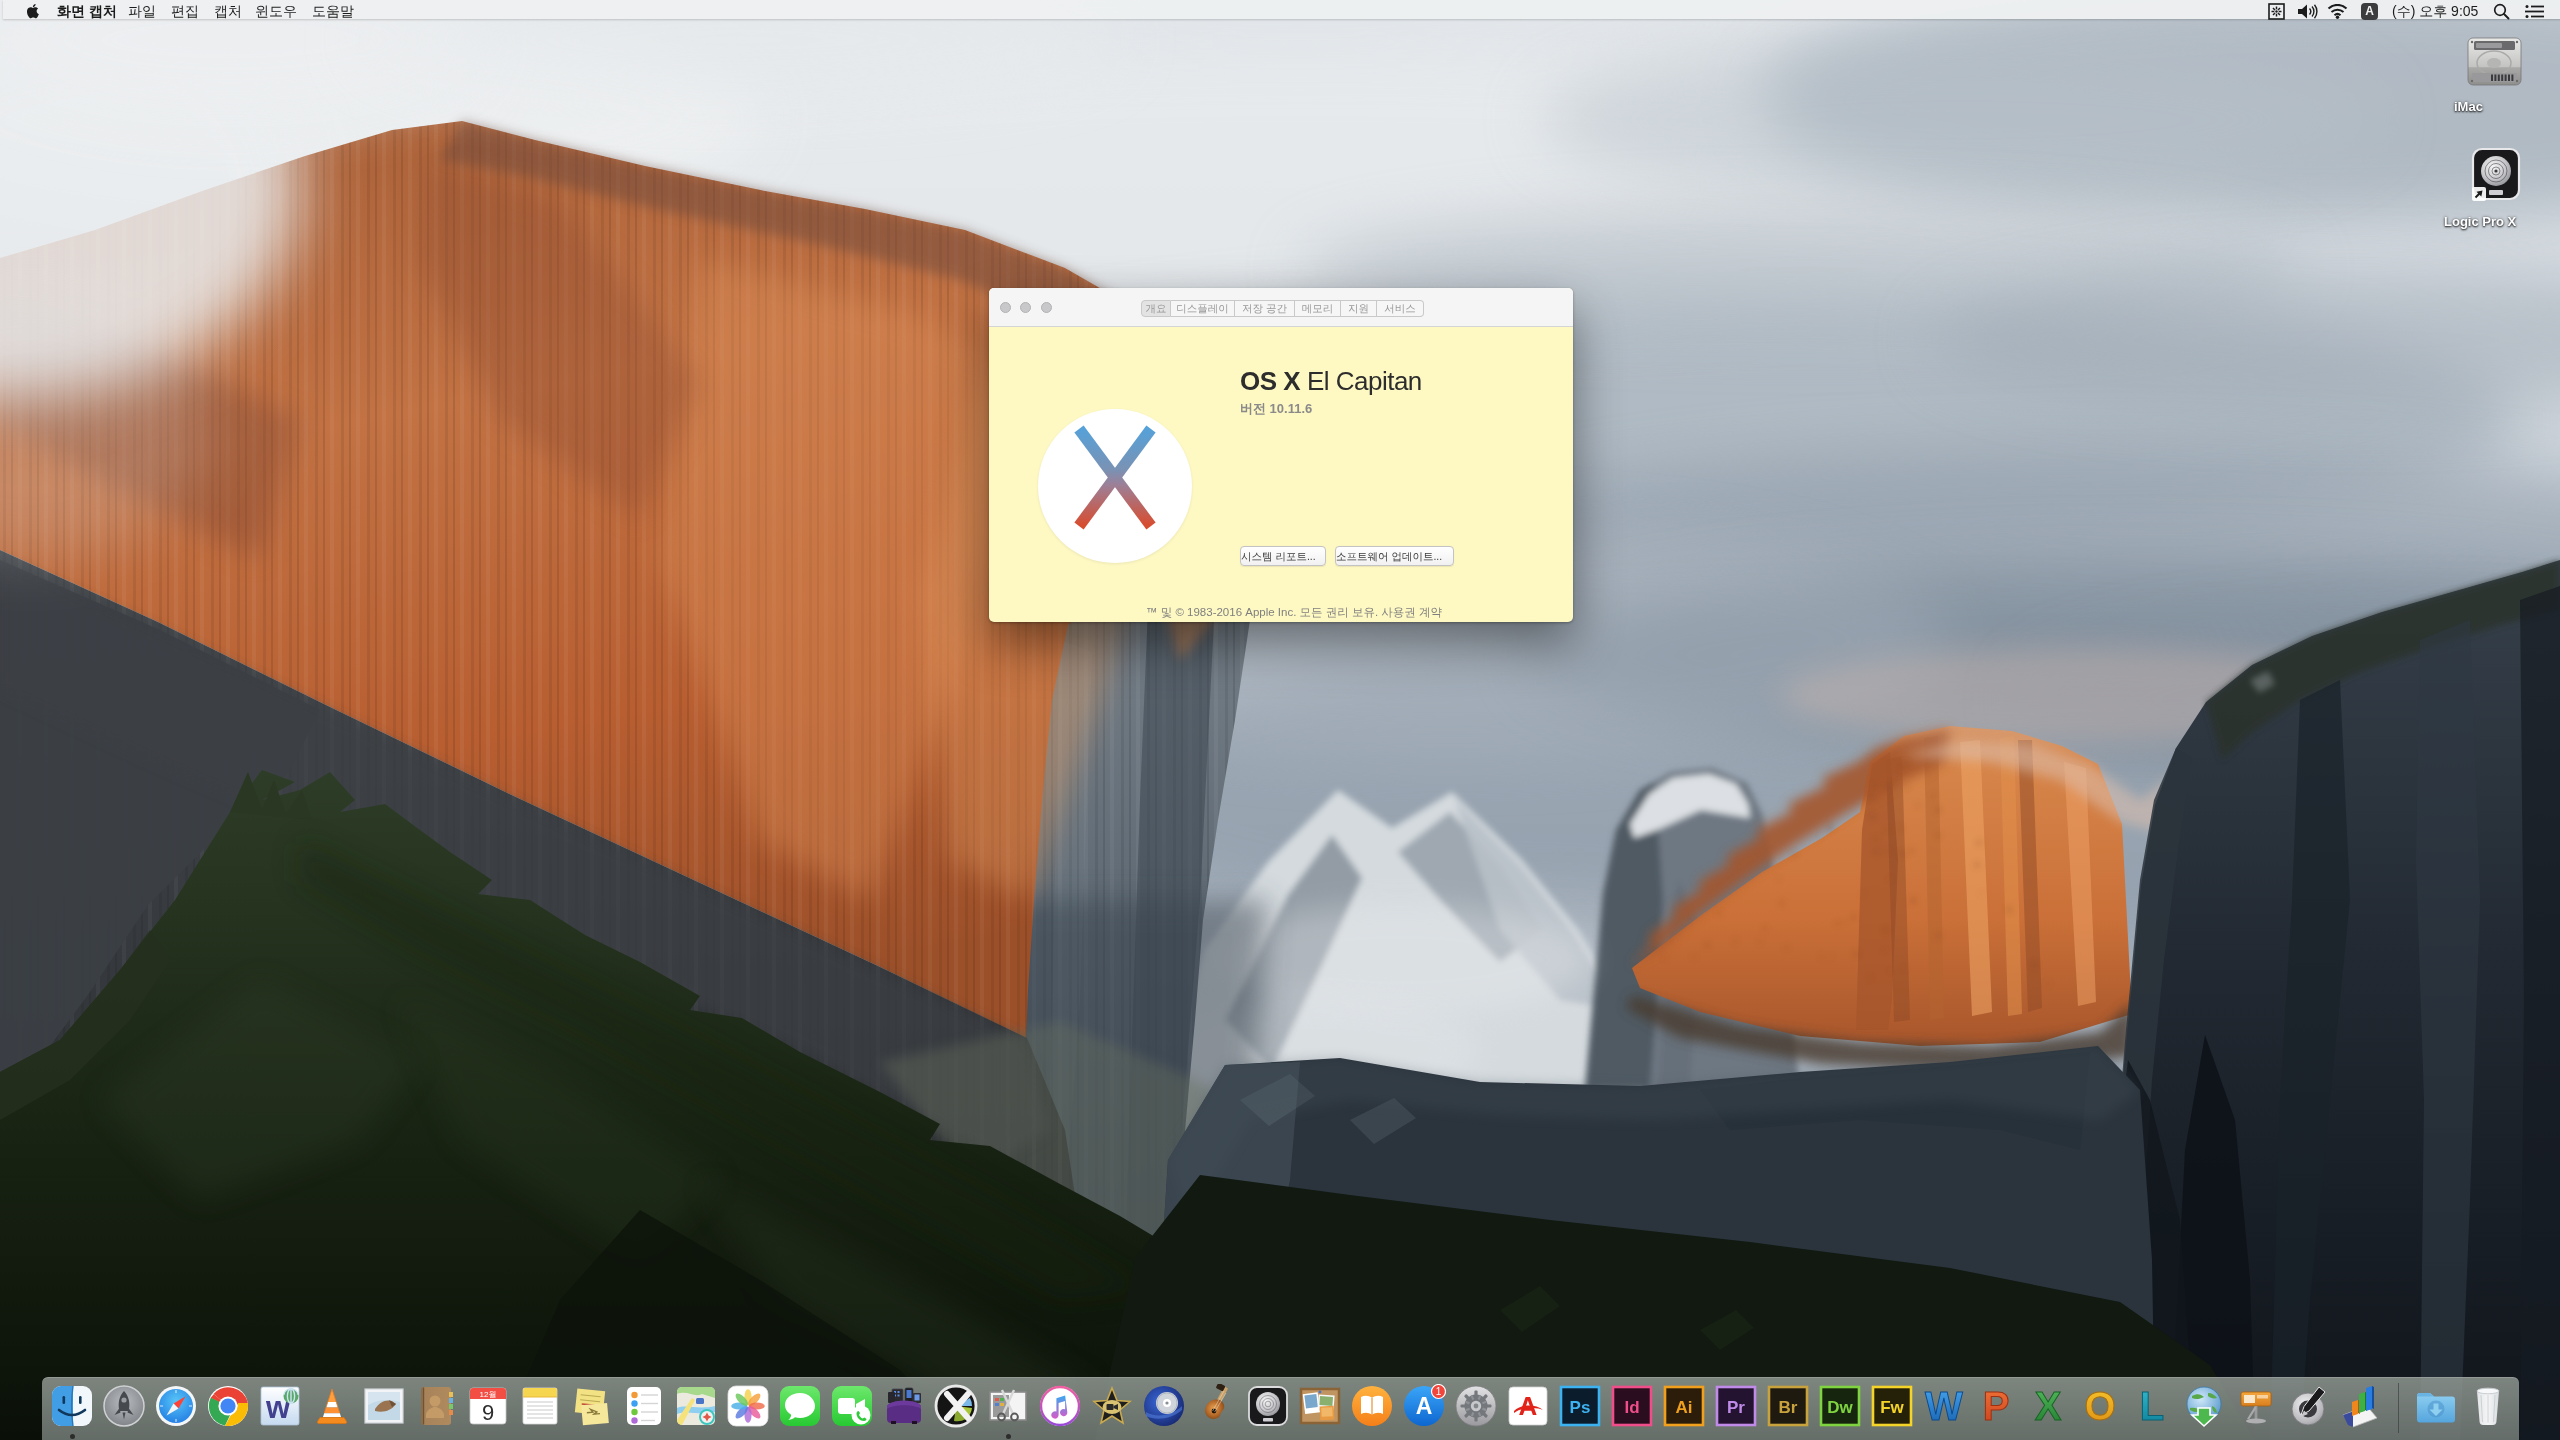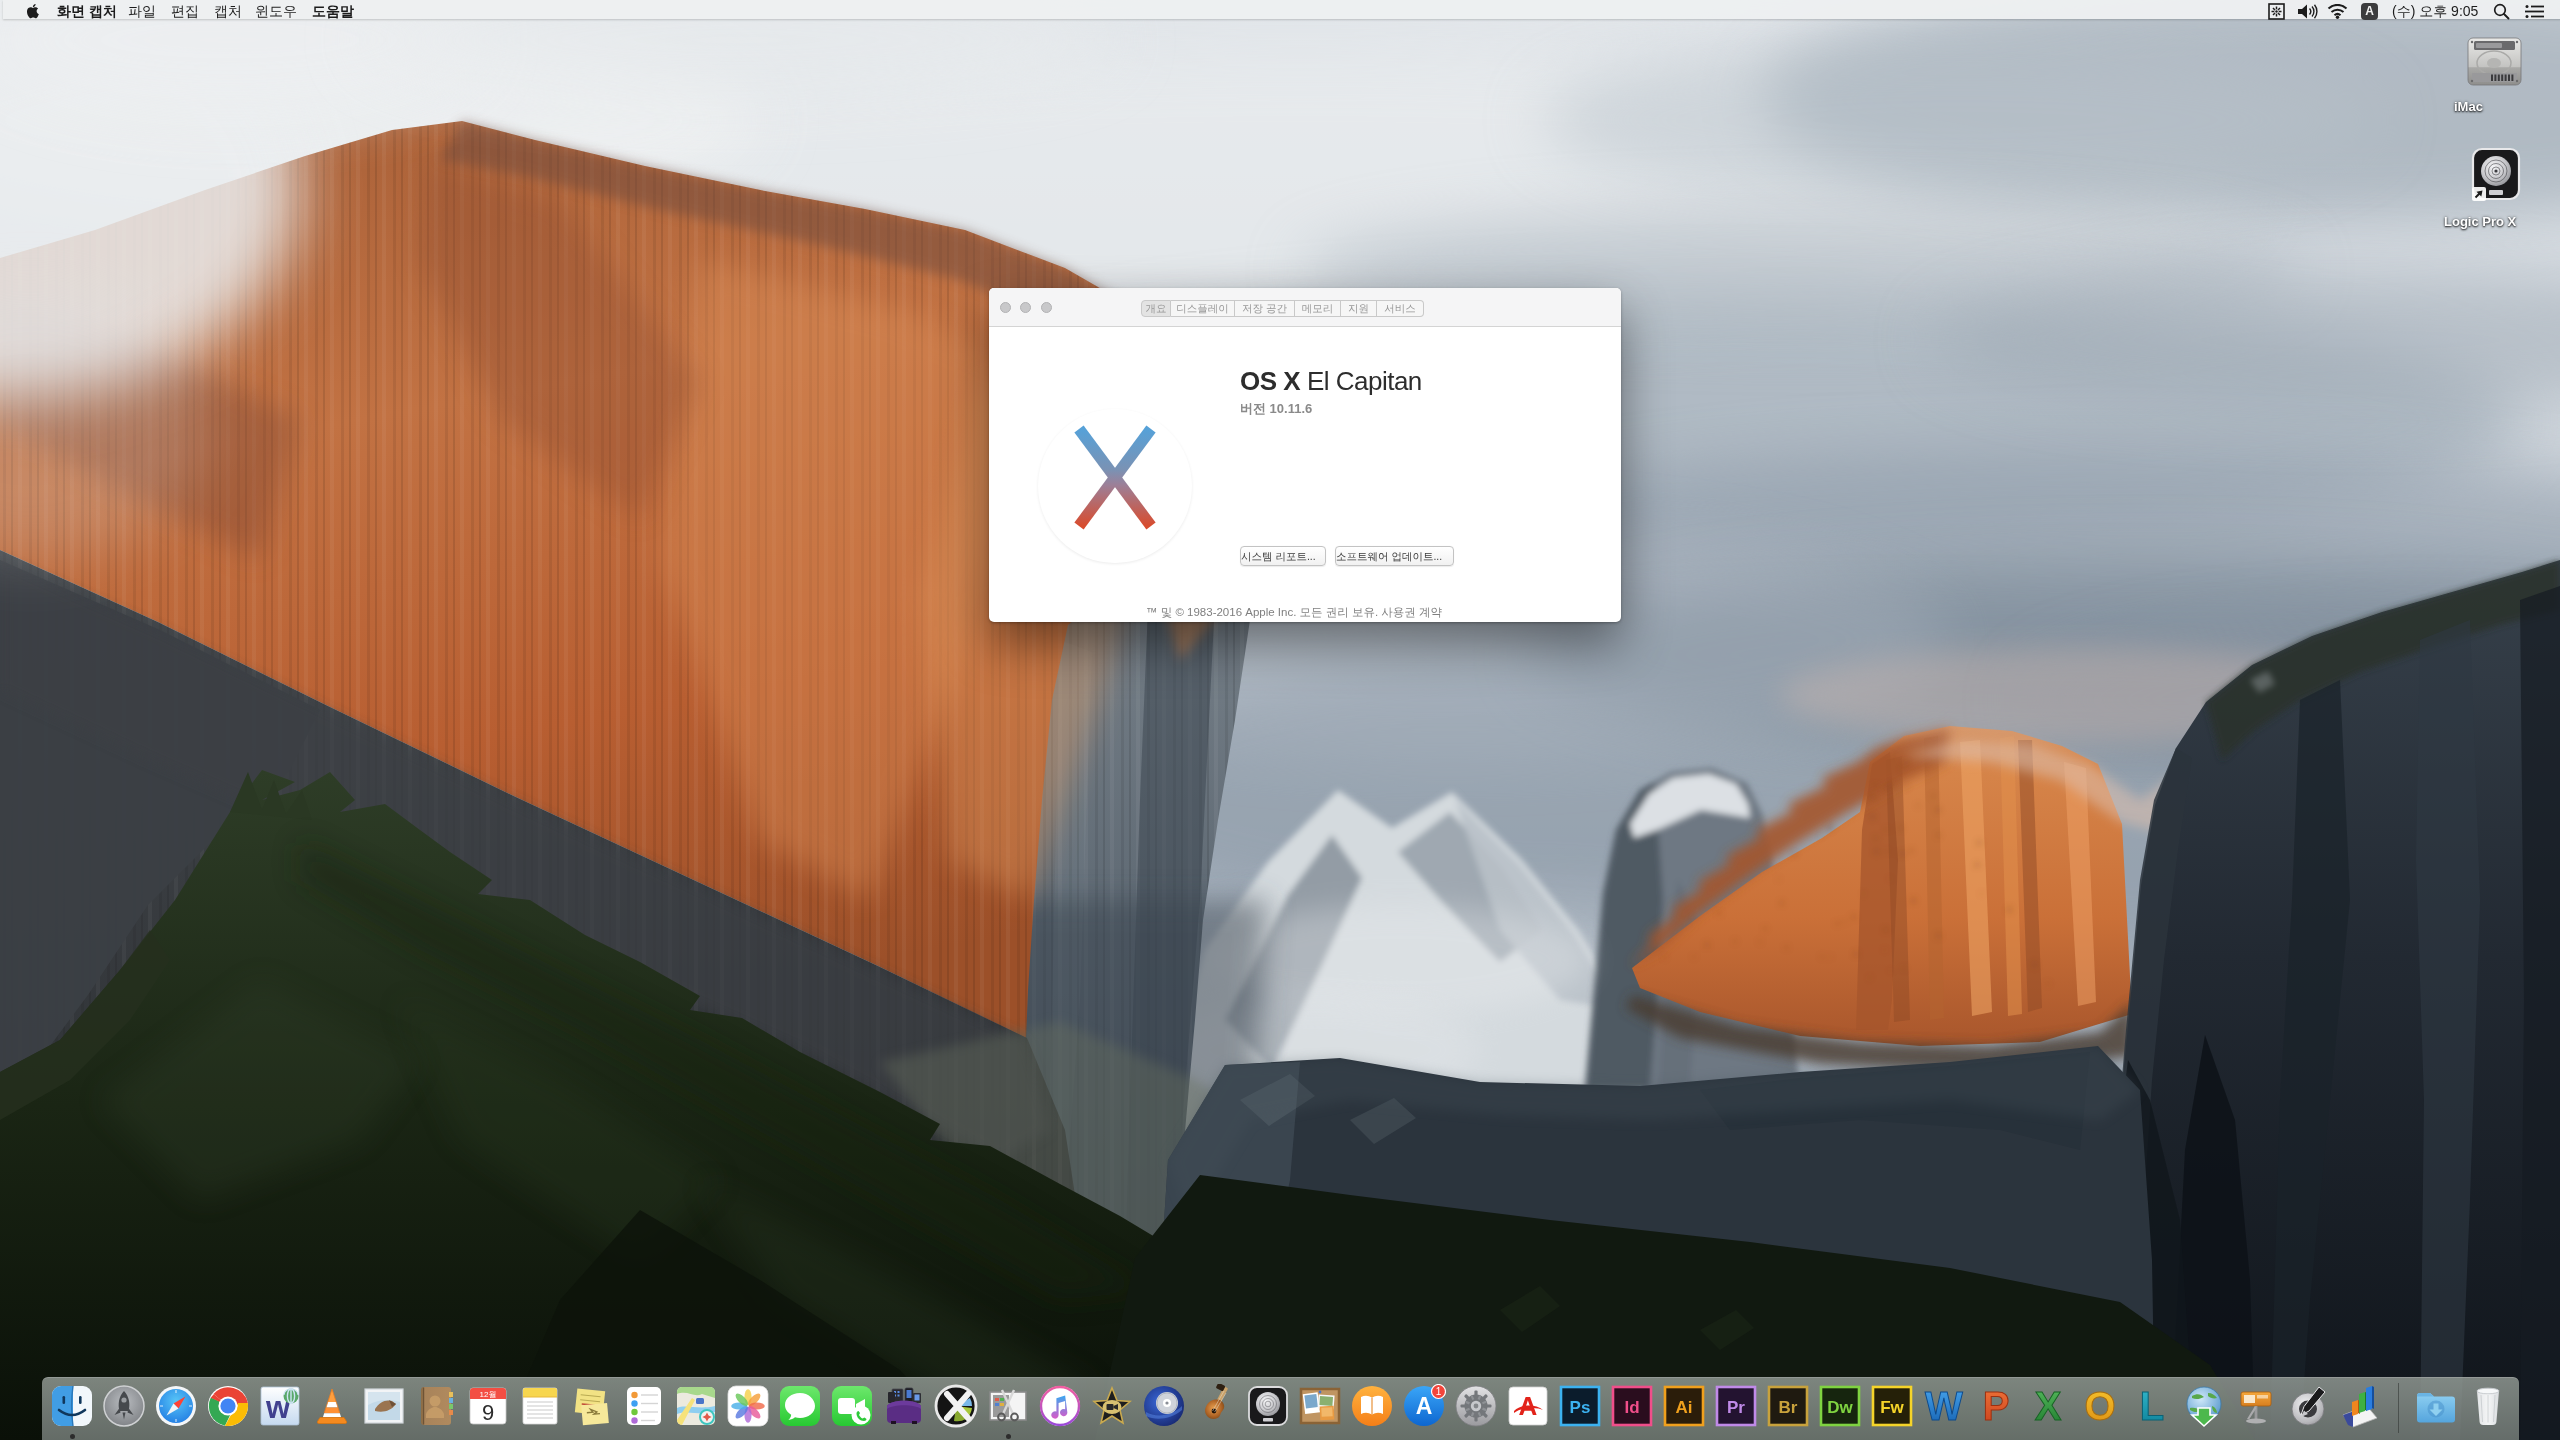--- a/index.html
+++ b/index.html
@@ -1,19 +1,19 @@
 <!DOCTYPE html>
 <html><head><meta charset="utf-8">
 <style>
 html,body{margin:0;padding:0;width:2560px;height:1440px;overflow:hidden;background:#9aa5b0;font-family:"Liberation Sans",sans-serif;}
 .abs{position:absolute;}
 #wp{position:absolute;left:0;top:0;}
 #menubar{left:3px;top:0;width:2560px;height:19px;background:rgba(237,239,241,0.97);box-shadow:0 1px 2px rgba(0,0,0,0.18);font-size:14px;color:#1c1c1c;}
 #menubar .mi{position:absolute;top:0;line-height:23px;}
-#win{left:989px;top:288px;width:632px;height:334px;background:#ffffff;border-radius:5px;box-shadow:0 22px 50px rgba(0,0,0,0.45),0 1px 3px rgba(0,0,0,0.3);}
+#win{left:989px;top:288px;width:584px;height:334px;background:#fef9c3;border-radius:5px;box-shadow:0 22px 50px rgba(0,0,0,0.45),0 1px 3px rgba(0,0,0,0.3);}
 #titlebar{position:absolute;left:0;top:0;width:100%;height:38px;background:#f5f5f6;border-bottom:1px solid #d4d4d4;border-radius:5px 5px 0 0;}
 .tl{position:absolute;top:14px;width:11px;height:11px;border-radius:50%;background:#c8c8ca;border:0.5px solid #b2b2b4;box-sizing:border-box;}
 #segs{position:absolute;left:152px;top:12px;height:17px;display:flex;font-size:10.5px;color:#989898;}
 #segs div{border:1px solid #c9c9c9;border-left:none;background:#f6f6f6;line-height:15px;padding:0;white-space:nowrap;overflow:hidden;box-sizing:border-box;text-align:center;}
 #segs div:first-child{border-left:1px solid #c9c9c9;border-radius:4px 0 0 4px;background:#e3e3e3;}
 #segs div:last-child{border-radius:0 4px 4px 0;}
 #xlogo{position:absolute;left:49px;top:121px;width:154px;height:154px;border-radius:50%;background:#fff;box-shadow:0 1px 3px rgba(0,0,0,0.08);}
 #wtitle{position:absolute;left:251px;top:78px;font-size:26px;color:#2d2d2d;letter-spacing:-0.5px;}
 #wver{position:absolute;left:251px;top:112px;font-size:13px;color:#8a8a8a;font-weight:bold;}
 #winfo{position:absolute;left:251px;top:147px;font-size:13px;line-height:17.2px;color:#2e2e2e;white-space:nowrap;}
@@ -205,21 +205,21 @@
 </svg>
 <div id="menubar" class="abs">
 <svg class="abs" style="left:24px;top:4px" width="14" height="16" viewBox="0 0 14 16">
       <path fill="#1c1c1c" d="M11.3,8.6c0-2.1,1.7-3.1,1.8-3.2c-1-1.4-2.5-1.6-3-1.6c-1.3-0.1-2.5,0.8-3.1,0.8S5.3,3.8,4.2,3.8C2.8,3.9,1.4,4.7,0.7,6c-1.5,2.6-0.4,6.5,1.1,8.6c0.7,1,1.6,2.2,2.7,2.1c1.1,0,1.5-0.7,2.8-0.7s1.7,0.7,2.8,0.7c1.2,0,1.9-1,2.6-2.1c0.8-1.2,1.2-2.4,1.2-2.5C13.9,12.1,11.3,11.1,11.3,8.6z M9.2,2.4C9.8,1.7,10.2,0.8,10.1,0C9.3,0,8.4,0.5,7.8,1.2C7.3,1.8,6.8,2.8,6.9,3.6C7.8,3.7,8.7,3.1,9.2,2.4z" transform="scale(0.85)"></path>
     </svg>
 <span class="mi" style="left:54px;font-weight:bold">화면 캡처</span>
 <span class="mi" style="left:125px;font-weight:normal">파일</span>
 <span class="mi" style="left:168px;font-weight:normal">편집</span>
 <span class="mi" style="left:211px;font-weight:normal">캡처</span>
 <span class="mi" style="left:252px;font-weight:normal">윈도우</span>
-<span class="mi" style="left:309px;font-weight:bold">도움말</span>
+<span class="mi" style="left:309px;font-weight:normal">도움말</span>
 <svg class="abs" style="left:2265px;top:3px" width="17" height="17" viewBox="0 0 17 17">
       <rect x="1" y="1" width="15" height="15" fill="none" stroke="#1c1c1c" stroke-width="1.6"></rect>
       <g stroke="#1c1c1c" stroke-width="1.5">
         <line x1="8.5" y1="3.5" x2="8.5" y2="13.5"></line>
         <line x1="3.5" y1="8.5" x2="13.5" y2="8.5"></line>
         <line x1="5" y1="5" x2="12" y2="12"></line>
         <line x1="12" y1="5" x2="5" y2="12"></line>
       </g>
       <circle cx="8.5" cy="8.5" r="2.2" fill="#ededf1"></circle>
       <circle cx="8.5" cy="8.5" r="1.2" fill="#1c1c1c"></circle>

